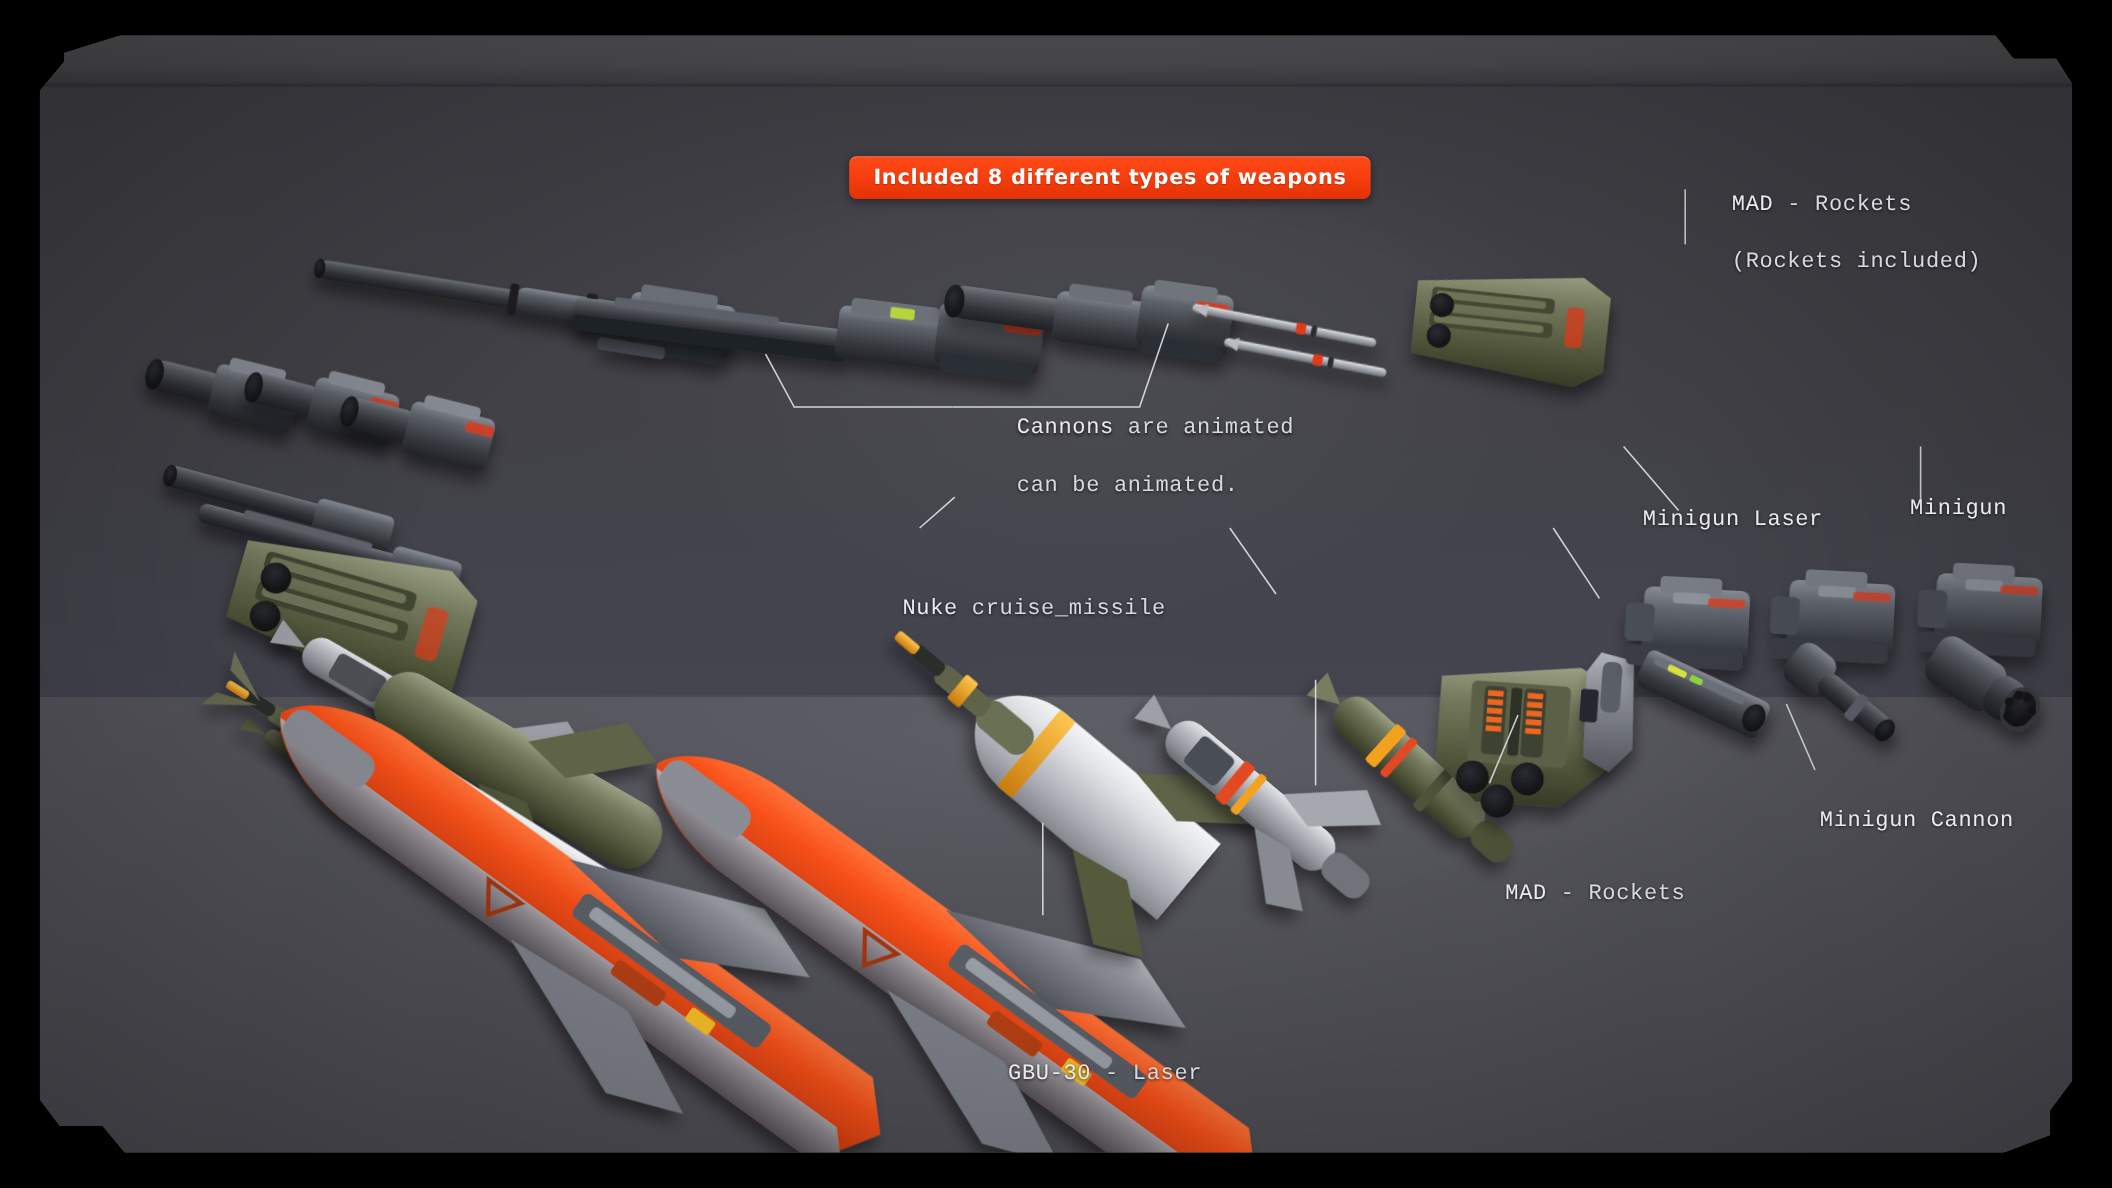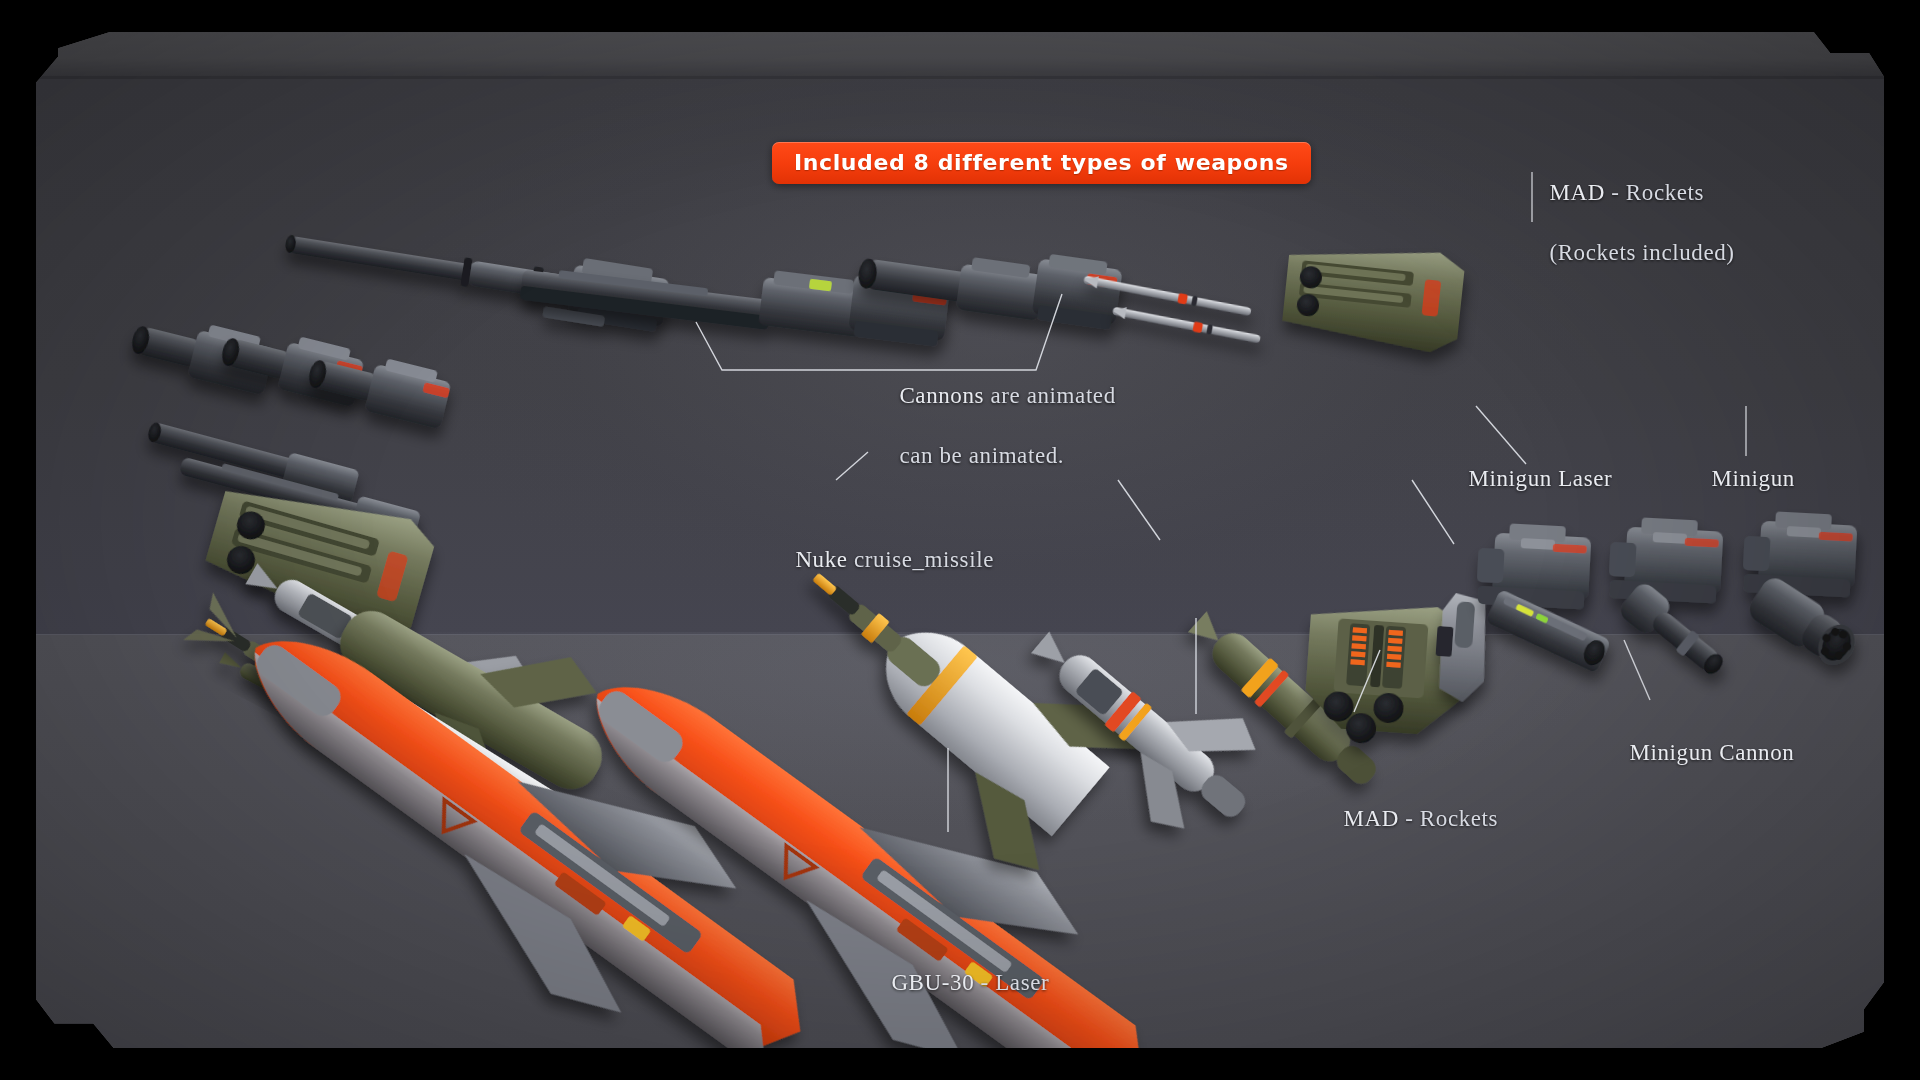--- a/index.html
+++ b/index.html
@@ -75,34 +75,34 @@
 
   
   .banner {
     position: absolute;
     left: 772px; top: 142px;
     padding: 8px 22px 9px 22px;
     background: linear-gradient(180deg, #ff4a18 0%, #f53d0d 52%, #e23205 100%);
     border-radius: 7px;
     color: #fff;
     font-family: "DejaVu Sans", sans-serif;
-    font-size: 22px;
+    font-size: 19px;
     font-weight: 700;
     letter-spacing: 0.6px;
     white-space: nowrap;
     box-shadow: 0 2px 9px rgba(0,0,0,0.45), inset 0 1px 0 rgba(255,255,255,0.25);
     text-shadow: 0 1px 1px rgba(120,30,0,0.5);
   }
 
   
   .label {
     position: absolute;
     color: #e9ebf0;
-    font-family: Liberation Serif, serif;
-    font-size: 23px;
+    font-family: Liberation Mono, monospace;
+    font-size: 20px;
     letter-spacing: 0.6px;
     white-space: pre;
     text-shadow: 0 1px 3px rgba(0,0,0,0.75);
     line-height: 1.30;
   }
   .label .lt { font-weight: 400; color: #d7dae2; }
 
   
   #leaders { position: absolute; inset: 0; pointer-events: none; }
 </style>
@@ -512,21 +512,21 @@
   <div class="label" style="left:770px; top:515px;">
     <span>Nuke</span><span class="lt"> cruise_missile</span>
   </div>
 
 
 
   <div class="label" style="left:1443px; top:434px;">
     <span>Minigun Laser</span>
   </div>
 
-  <div class="label" style="left:1686px; top:434px;text-align:center;">
+  <div class="label" style="left:1686px; top:424px;text-align:center;">
     <span>Minigun</span>
   </div>
 
   <div class="label" style="left:1604px; top:708px;">
     <span>Minigun Cannon</span>
   </div>
 
   <div class="label" style="left:1318px; top:774px;">
     <span>MAD</span><span class="lt"> - Rockets</span>
   </div>

